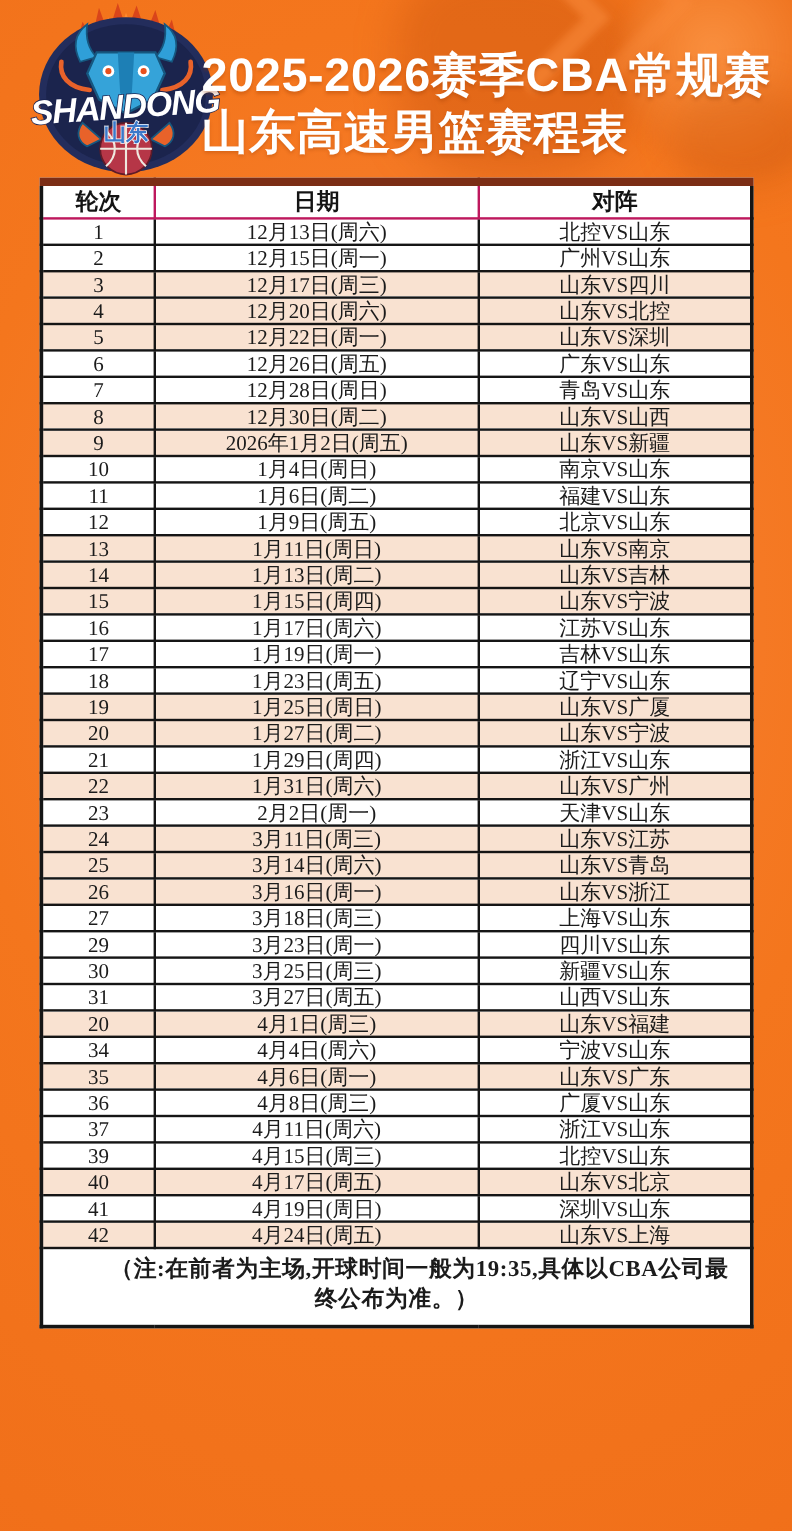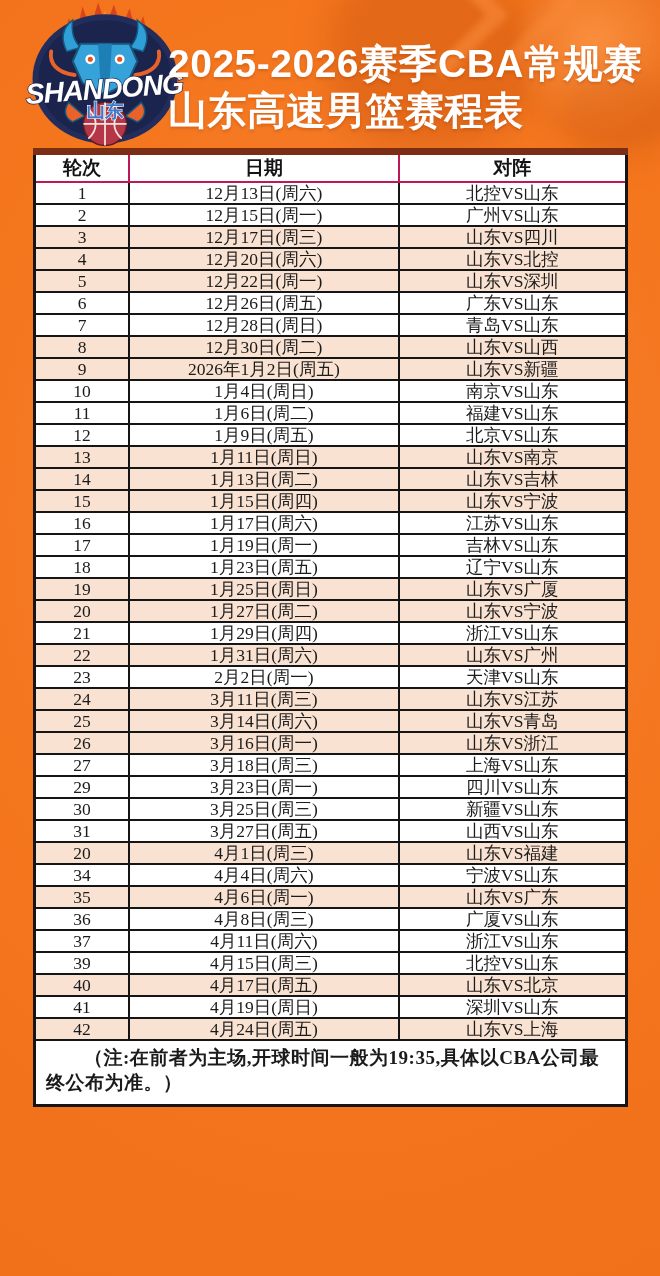--- a/index.html
+++ b/index.html
@@ -91,21 +91,21 @@
     font-size: 17.5px;
     line-height: 1.05;
     color: #1b1b1b;
     text-align: center;
     background: #ffffff;
     overflow: hidden;
     white-space: nowrap;
   }
   .schedule tr.home td { background: #f9e2d1; }
   .schedule td.note-cell {
-    text-align: left;
+    text-align: center;
     text-indent: 2em;
     font-size: 19px;
     font-weight: 700;
     line-height: 1.3;
     letter-spacing: 0.5px;
     padding: 5px 10px 9px 10px;
     height: auto;
     white-space: normal;
     background: #ffffff;
   }

